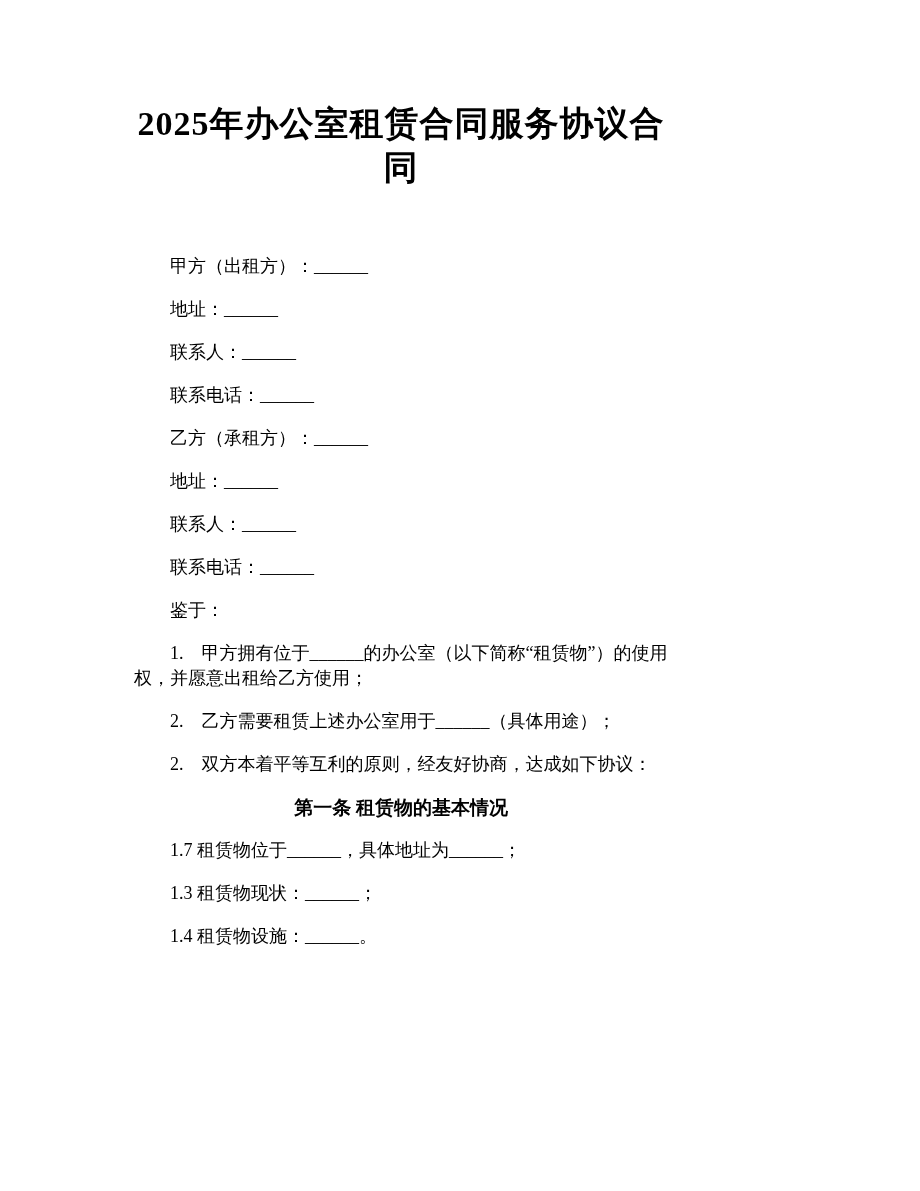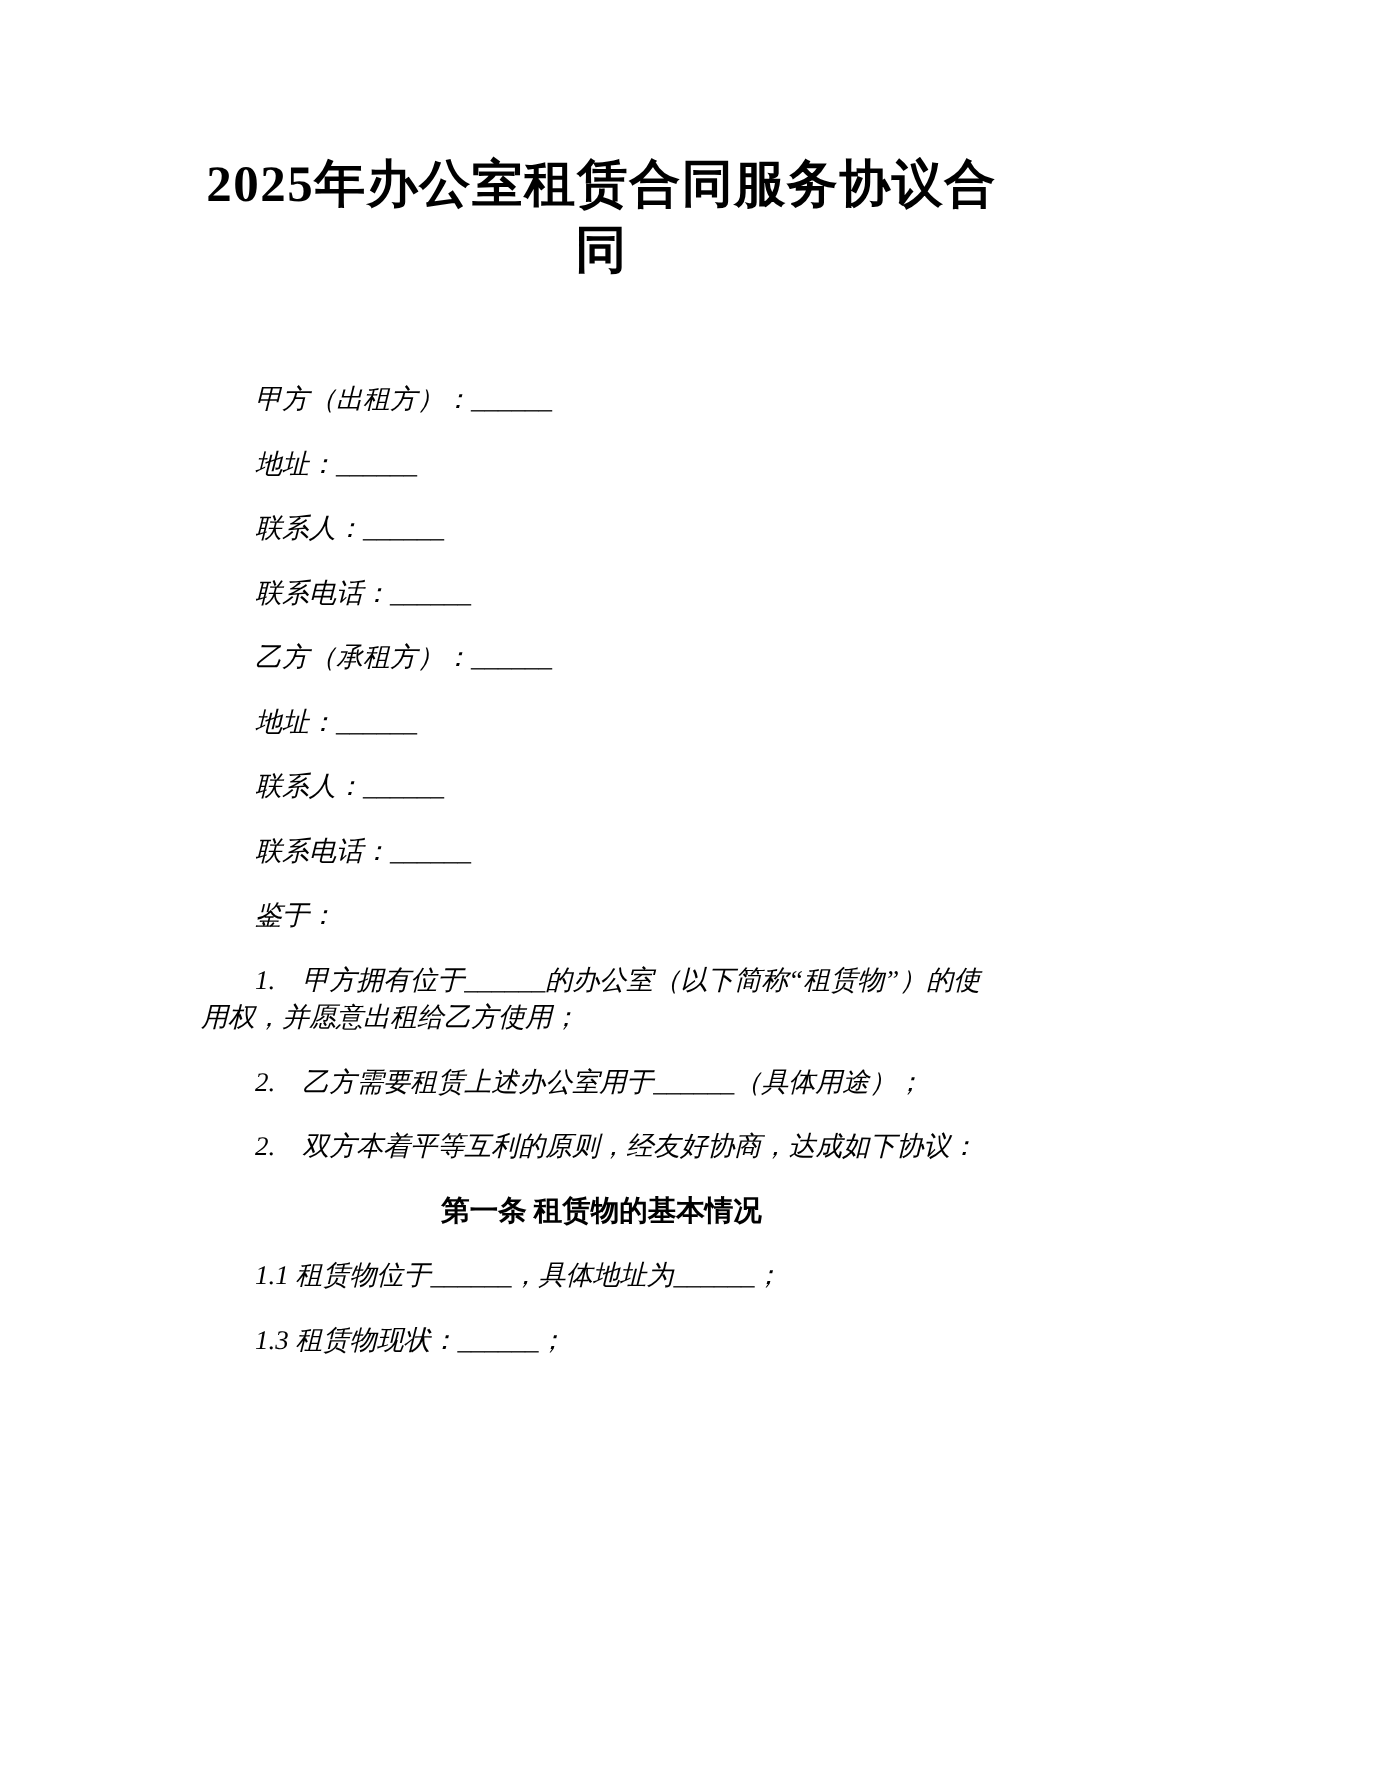--- a/index.html
+++ b/index.html
@@ -26,21 +26,20 @@
     font-weight: bold;
     text-align: center;
     letter-spacing: 1px;
   }
   .para {
     margin: 0 0 18px 0;
     font-size: 18px;
     line-height: 25px;
     text-indent: 36px; 
     word-break: break-all;
-    font-style: italic;
   }
   .heading {
     margin: 0 0 18px 0;
     font-size: 19px;
     line-height: 25px;
     font-weight: bold;
     text-indent: 0;
     text-align: center;
   }
 </style>
@@ -61,18 +60,19 @@
     <p class="para">地址：______</p>
     <p class="para">联系人：______</p>
     <p class="para">联系电话：______</p>
 
     <p class="para">鉴于：</p>
     <p class="para">1.　甲方拥有位于______的办公室（以下简称“租赁物”）的使用权，并愿意出租给乙方使用；</p>
     <p class="para">2.　乙方需要租赁上述办公室用于______（具体用途）；</p>
     <p class="para">2.　双方本着平等互利的原则，经友好协商，达成如下协议：</p>
 
     <h2 class="heading">第一条 租赁物的基本情况</h2>
-    <p class="para">1.1 租赁物位于______，具体地址为______；</p>
+    <p class="para">1.7 租赁物位于______，具体地址为______；</p>
     <p class="para">1.3 租赁物现状：______；</p>
+    <p class="para">1.4 租赁物设施：______。</p>
 
 
   </div>
 </div>
 
 </body></html>

